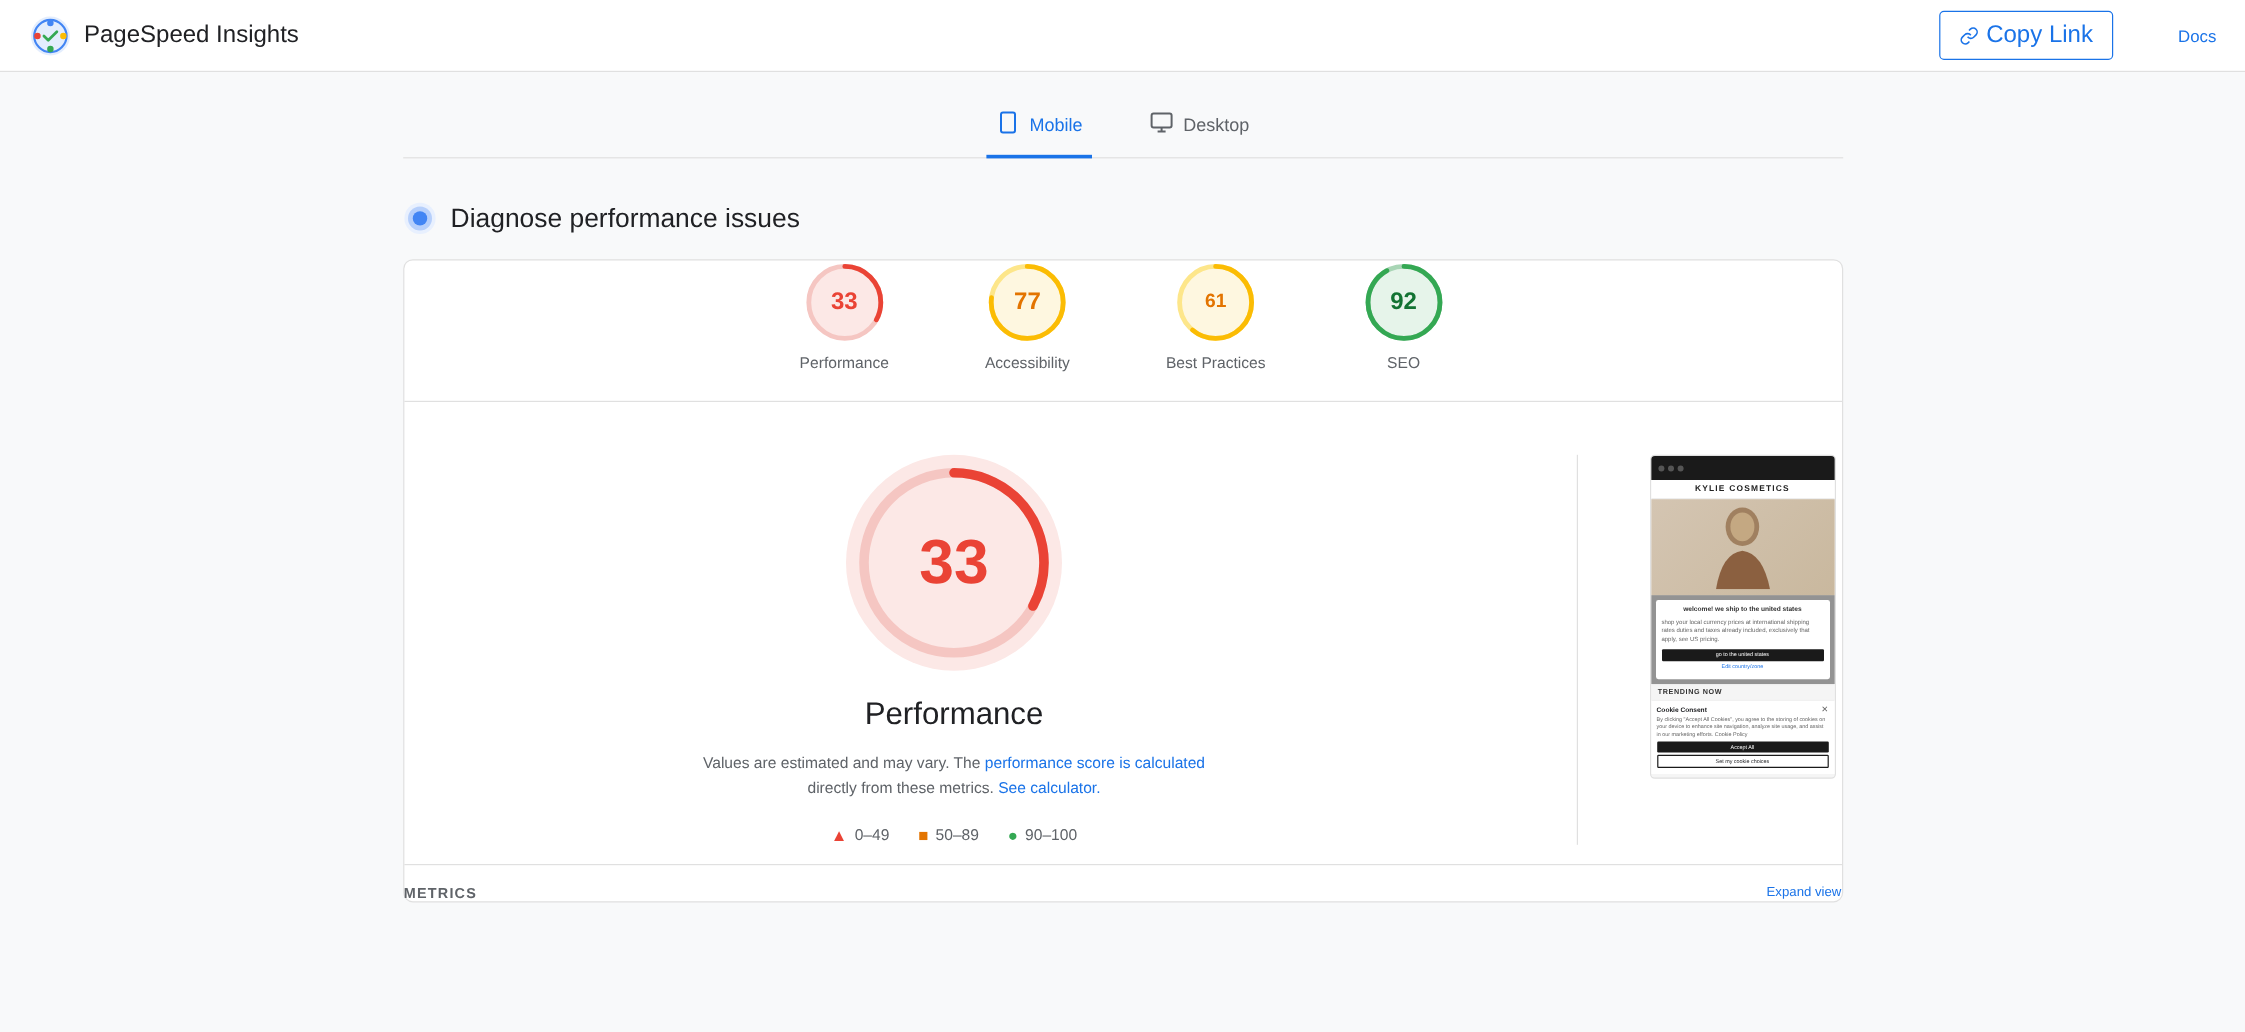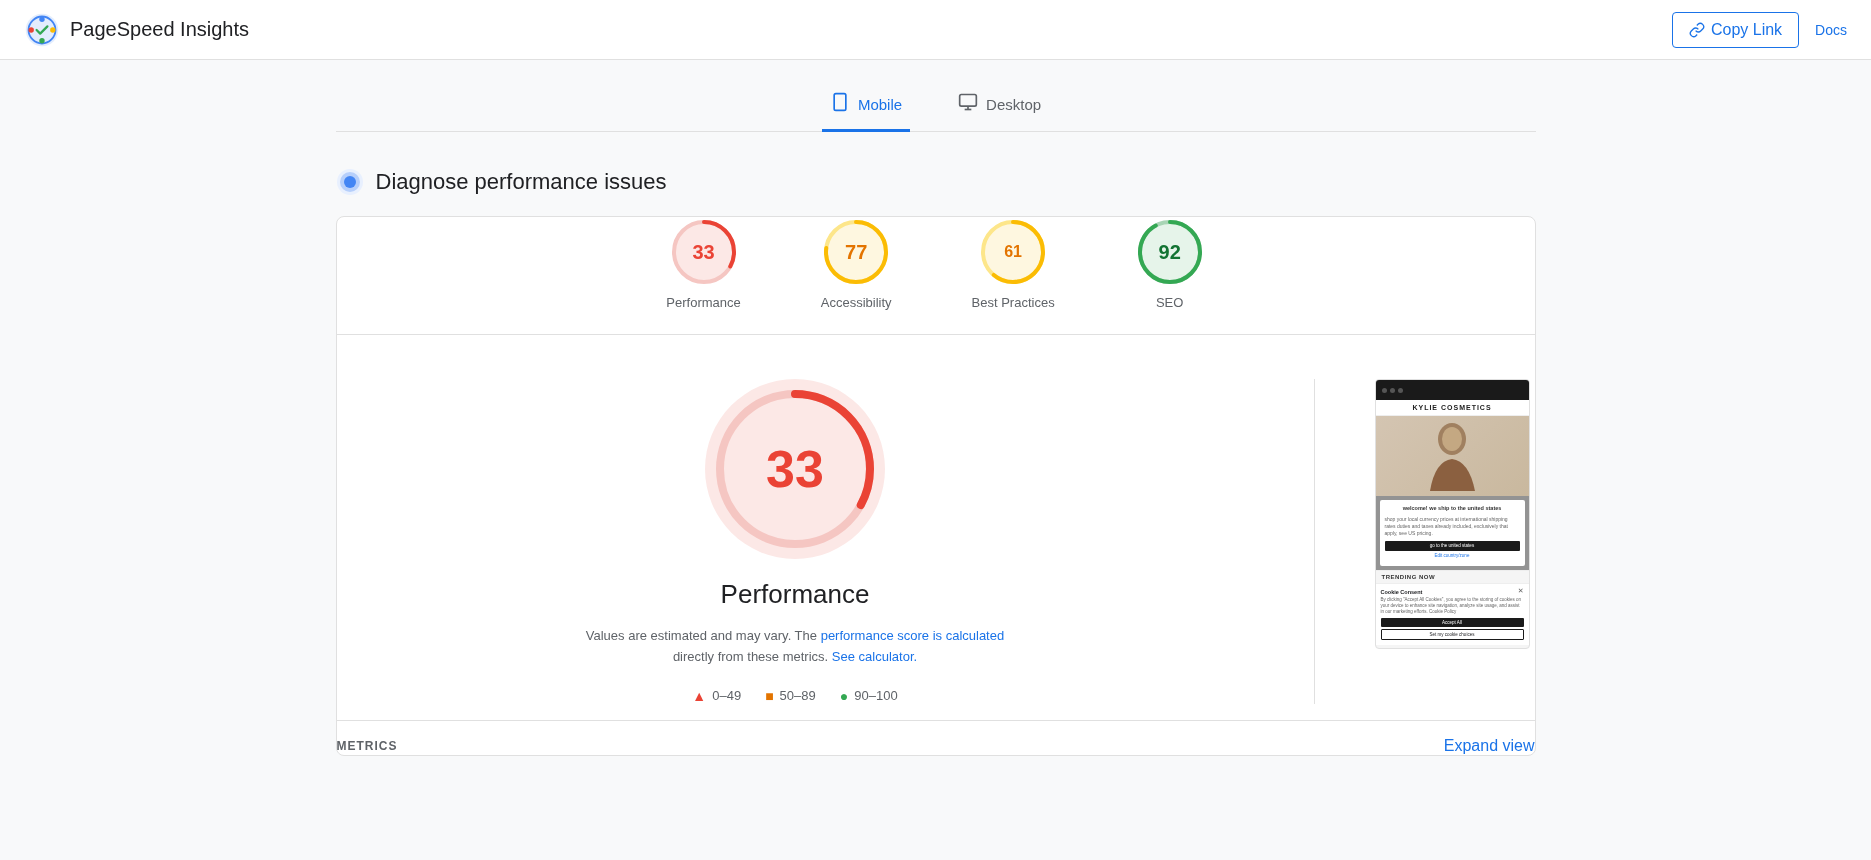--- a/index.html
+++ b/index.html
@@ -36,30 +36,31 @@
     }
     .copy-link-btn {
       display: flex;
       align-items: center;
       gap: 6px;
       border: 1px solid #1a73e8;
       color: #1a73e8;
       background: white;
       border-radius: 4px;
       padding: 8px 16px;
-      font-size: 16px;
+      font-size: 20px;
       cursor: pointer;
       font-weight: 500;
     }
     .docs-link {
       color: #1a73e8;
       font-size: 14px;
       font-weight: 500;
       text-decoration: none;
       cursor: pointer;
+      margin-left: 38px;
     }
 
     
     .main {
       max-width: 1280px;
       margin: 0 auto;
       padding: 20px 40px;
     }
 
     
@@ -280,21 +281,21 @@
       border-top: 1px solid #e0e0e0;
     }
     .metrics-label {
       font-size: 12px;
       font-weight: 600;
       letter-spacing: 1px;
       color: #5f6368;
     }
     .expand-view-link {
       color: #1a73e8;
-      font-size: 16px;
+      font-size: 11px;
       cursor: pointer;
     }
 
     
     .arc-svg {
       position: absolute;
       top: 0; left: 0;
       width: 180px;
       height: 180px;
     }

